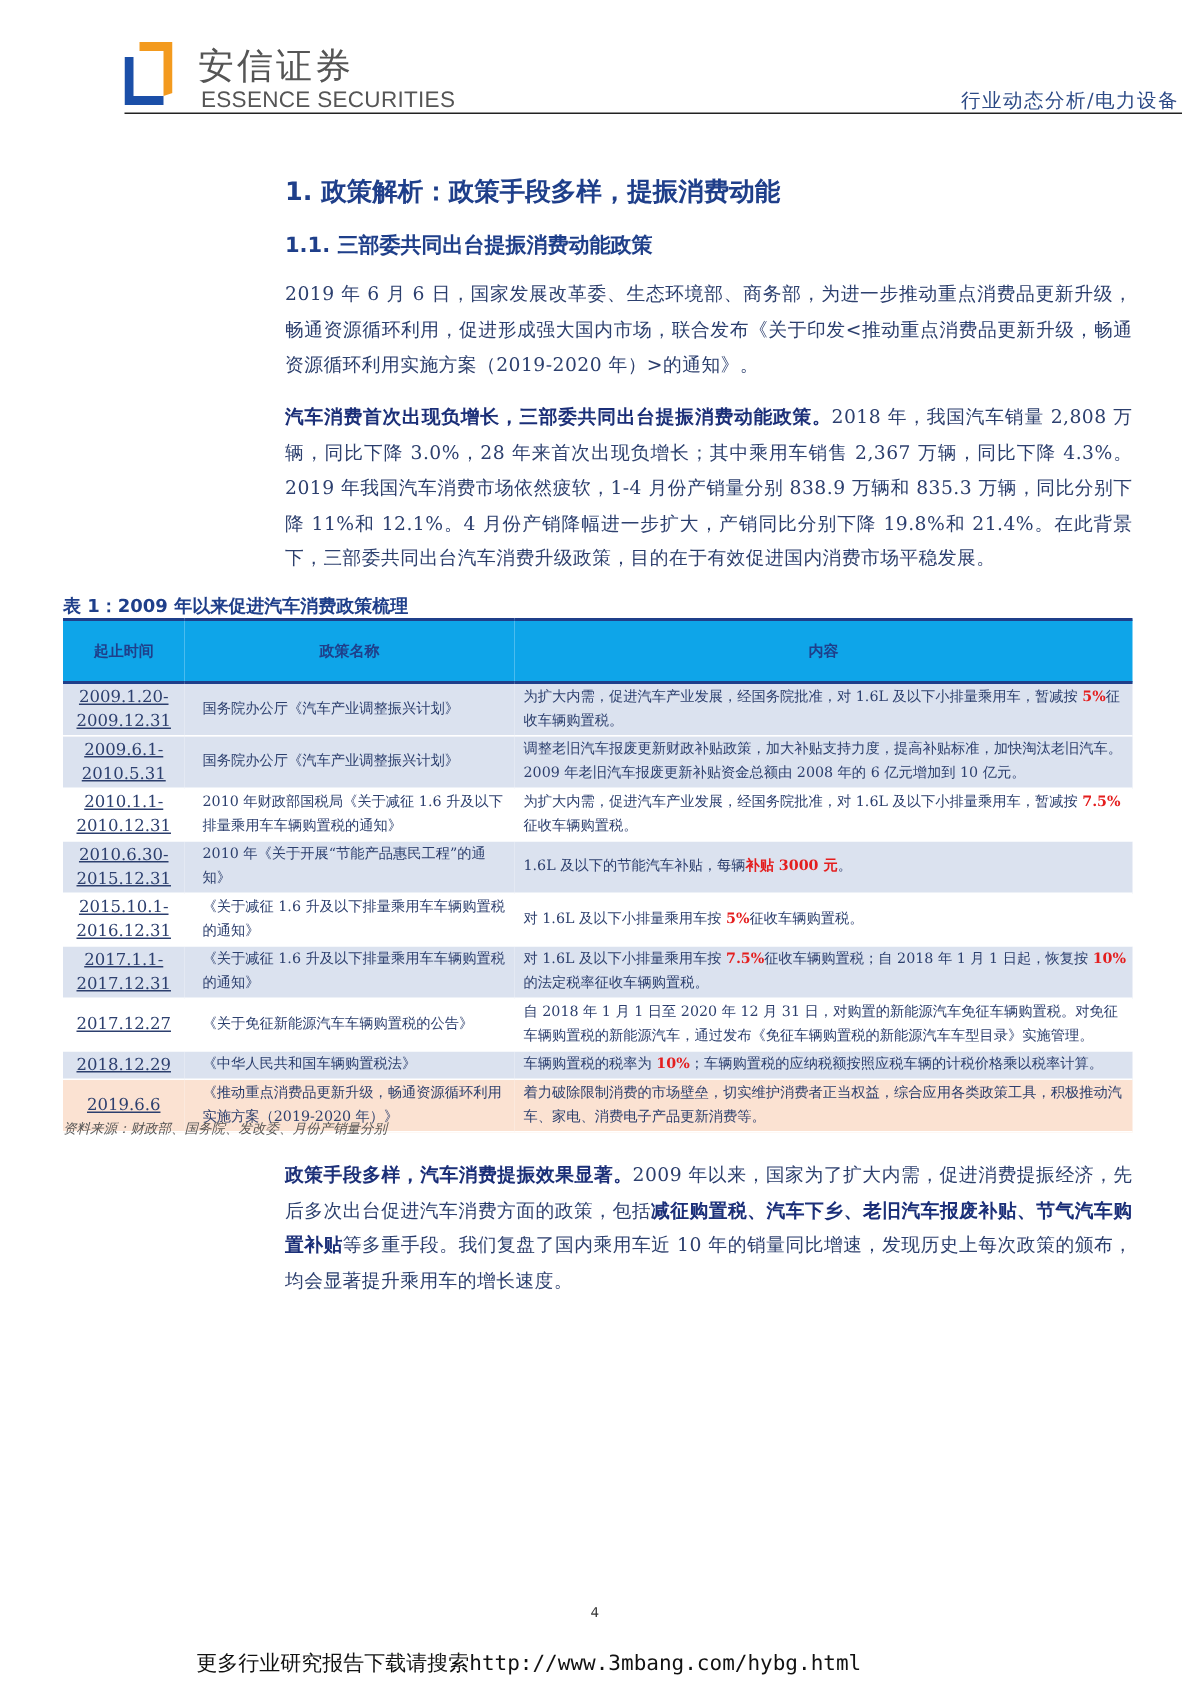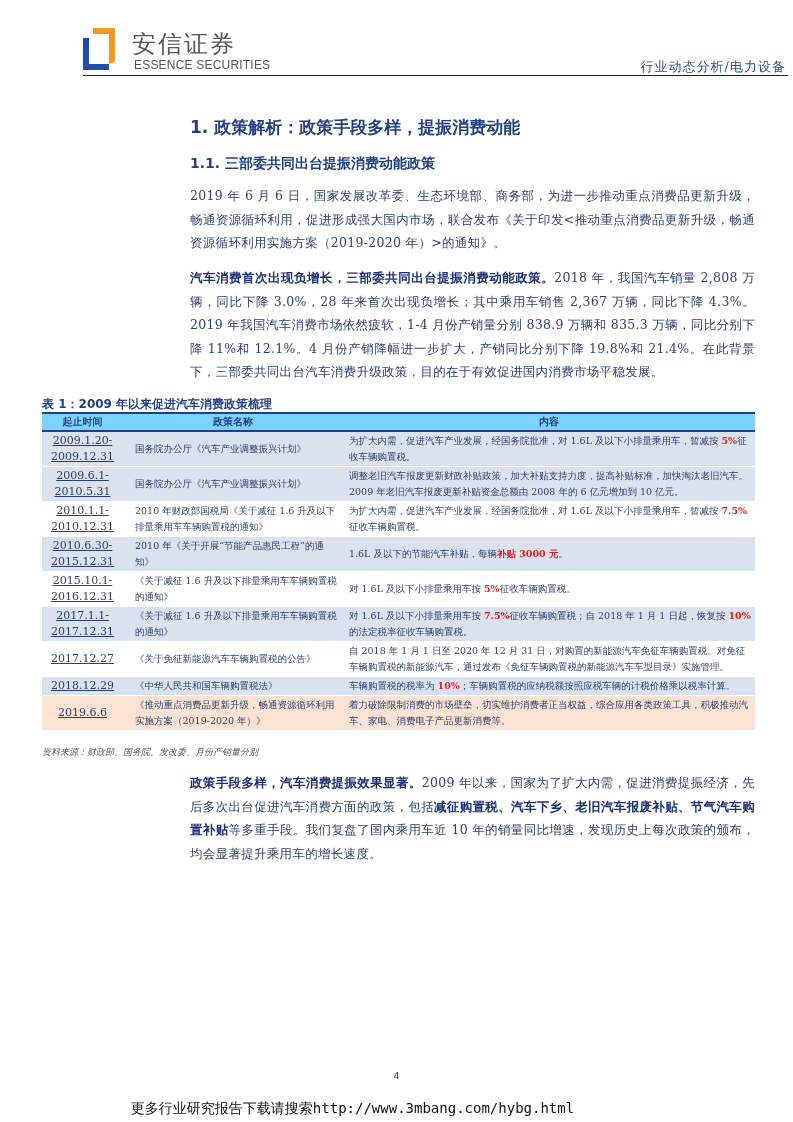--- a/index.html
+++ b/index.html
@@ -4,43 +4,43 @@
 <style>
   html, body { margin: 0; padding: 0; background: #ffffff; }
   body { width: 793px; height: 1122px; position: relative; overflow: hidden;
          font-family: "DejaVu Serif", "Liberation Serif", serif; color: #1f3a6e; }
 
   .header { position: absolute; left: 0; top: 0; width: 793px; height: 90px; margin-left: 38px; }
   .logo-mark { position: absolute; left: 45px; top: 28px; width: 32px; height: 42px; }
   .logo-cn { position: absolute; left: 94px; top: 28px; font-family: "DejaVu Sans", sans-serif;
              font-size: 24px; color: #555555; letter-spacing: 2px; }
   .logo-en { position: absolute; left: 96px; top: 58px; font-family: "Liberation Sans", sans-serif;
-             font-size: 12px; color: #555555; letter-spacing: 0.2px; }
+             font-size: 15px; color: #555555; letter-spacing: 0.2px; }
   .header-line { position: absolute; left: 45px; top: 75px; width: 705px; height: 0; border-top: 1.5px solid #222; }
   .header-right { position: absolute; right: 45px; top: 58px; font-size: 13px; color: #2c4a86; letter-spacing: 1px; }
 
   .h1 { position: absolute; left: 190px; top: 116px; font-family: "DejaVu Sans", sans-serif;
         font-weight: bold; font-size: 17px; color: #1f3f8a; }
   .h2 { position: absolute; left: 190px; top: 155px; font-family: "DejaVu Sans", sans-serif;
         font-weight: bold; font-size: 14px; color: #1f3f8a; }
 
   .para { position: absolute; left: 190px; width: 565px; font-size: 12.5px; line-height: 23.5px;
           color: #2c3f6e; text-align: justify; letter-spacing: 0.3px; }
   .para b { color: #1b2f78; font-family: "DejaVu Sans", sans-serif; font-weight: bold; }
   .p1 { top: 184px; }
   .p2 { top: 266px; }
   .p3 { top: 771px; }
 
   .table-title { position: absolute; left: 42px; top: 396px; font-family: "DejaVu Sans", sans-serif;
                  font-weight: bold; font-size: 12px; color: #1f3f8a; }
   .table { position: absolute; left: 42px; top: 412px; width: 713px; border-collapse: collapse;
            font-size: 9.5px; color: #2c3f6e; }
-  .table th { background: #7dd3fc; color: #1f3f8a; font-family: "DejaVu Sans", sans-serif;
+  .table th { background: #0ea5e9; color: #1f3f8a; font-family: "DejaVu Sans", sans-serif;
               font-weight: bold; font-size: 10px; height: 16px; border-top: 2px solid #1f3f8a;
-              border-bottom: 2px solid #1f3f8a; padding: 0; }
+              border-bottom: 2px solid #1f3f8a; padding: 12px; }
   .table td { padding: 1px 3px; vertical-align: middle; line-height: 16px; border-bottom: 1px solid #ffffff; }
   .table td.c-date { width: 75px; text-align: center; font-size: 11px; text-decoration: underline; }
   .table td.c-name { width: 205px; padding-left: 12px; }
   .table td.c-content { padding-left: 6px; }
   .row-blue td { background: #dbe2ef; }
   .row-white td { background: #ffffff; }
   .row-peach td { background: #fbe2d2; }
   .red { color: #e41e1e; font-weight: bold; }
 
   .source { position: absolute; left: 42px; top: 746px; font-size: 9px; color: #555; font-style: italic; }

